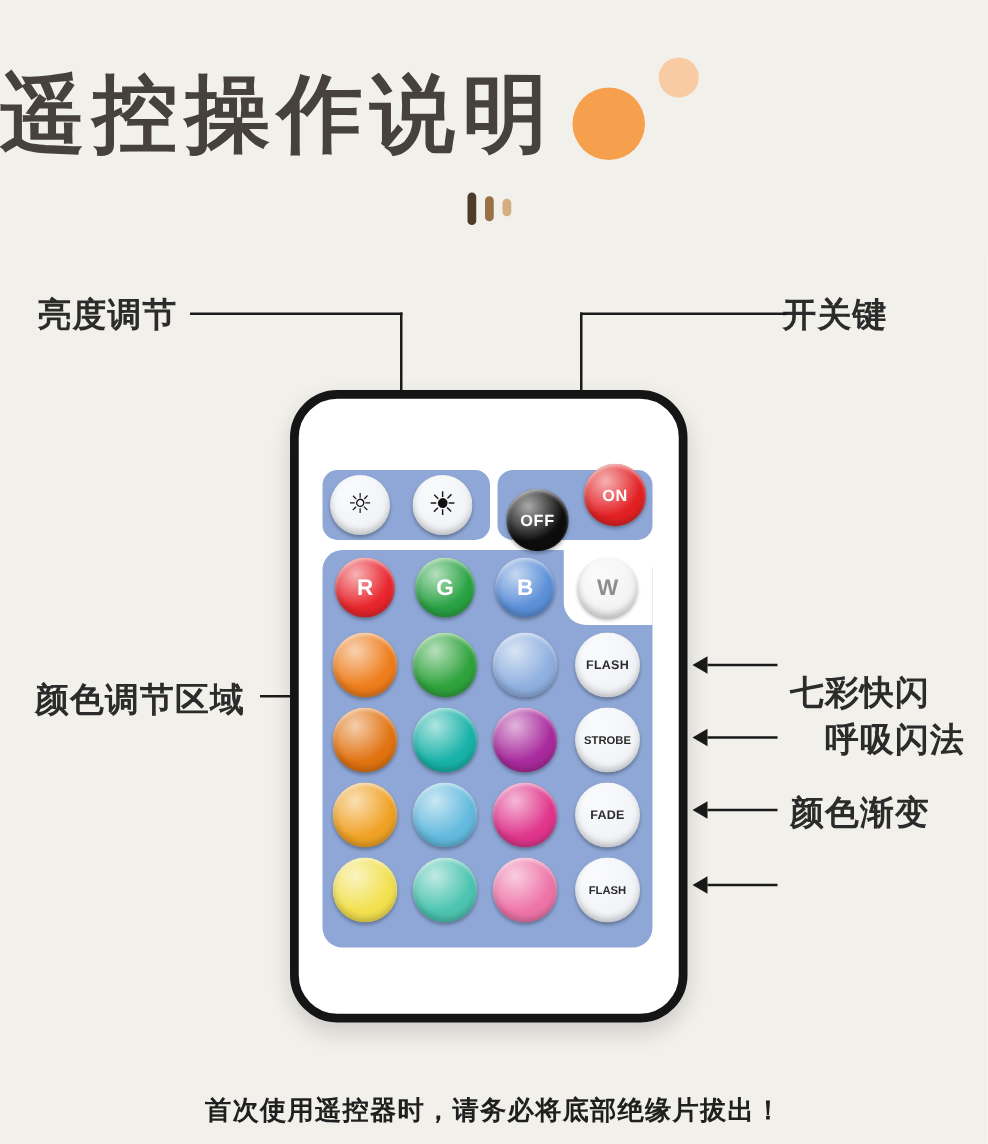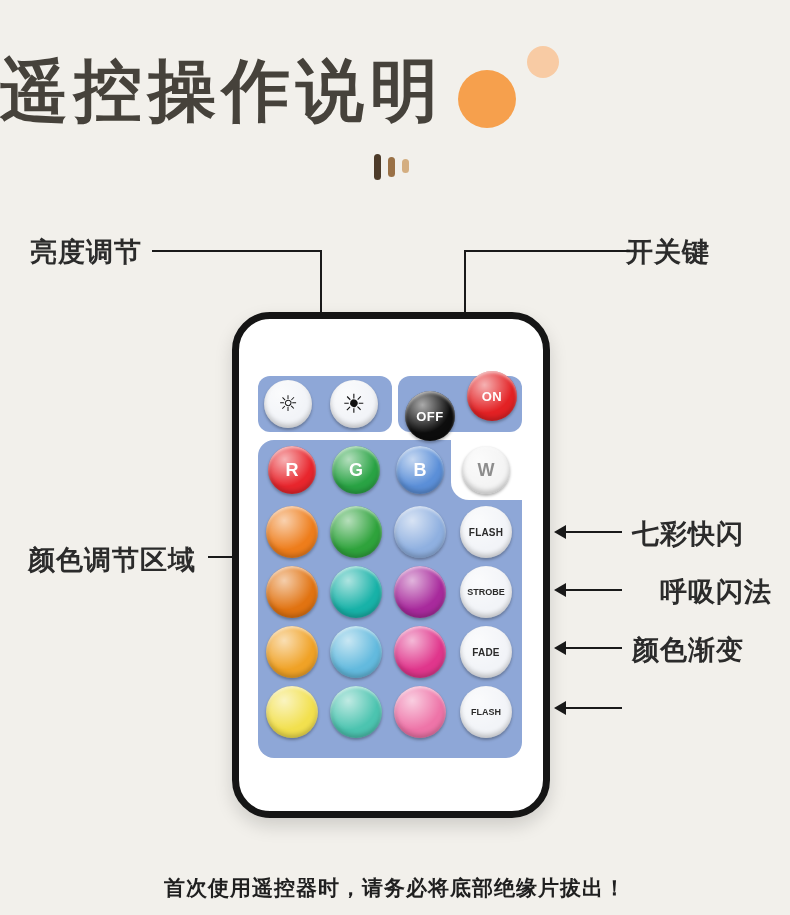--- a/index.html
+++ b/index.html
@@ -108,21 +108,21 @@
   <div class="line" style="left:464px; top:250px; width:166px; height:2px;"></div>
   <div class="line" style="left:464px; top:250px; width:2px; height:112px;"></div>
   <div class="arrow-down" style="left:458px; top:361px;"></div>
 
   <div class="callout" style="left:28px; top:542px;">颜色调节区域</div>
   <div class="line" style="left:208px; top:556px; width:32px; height:2px;"></div>
   <div class="arrow-right" style="left:240px; top:550px;"></div>
 
   <div class="arrow-left" style="left:554px; top:525px;"></div>
   <div class="line" style="left:566px; top:531px; width:56px; height:2px;"></div>
-  <div class="callout" style="left:632px; top:516px;">七彩快闪</div>
+  <div class="callout" style="left:632px; top:536px;">七彩快闪</div>
 
   <div class="arrow-left" style="left:554px; top:583px;"></div>
   <div class="line" style="left:566px; top:589px; width:56px; height:2px;"></div>
   <div class="callout" style="left:632px; top:574px;margin-left:28px;">呼吸闪法</div>
 
   <div class="arrow-left" style="left:554px; top:641px;"></div>
   <div class="line" style="left:566px; top:647px; width:56px; height:2px;"></div>
   <div class="callout" style="left:632px; top:632px;">颜色渐变</div>
 
   <div class="arrow-left" style="left:554px; top:701px;"></div>

